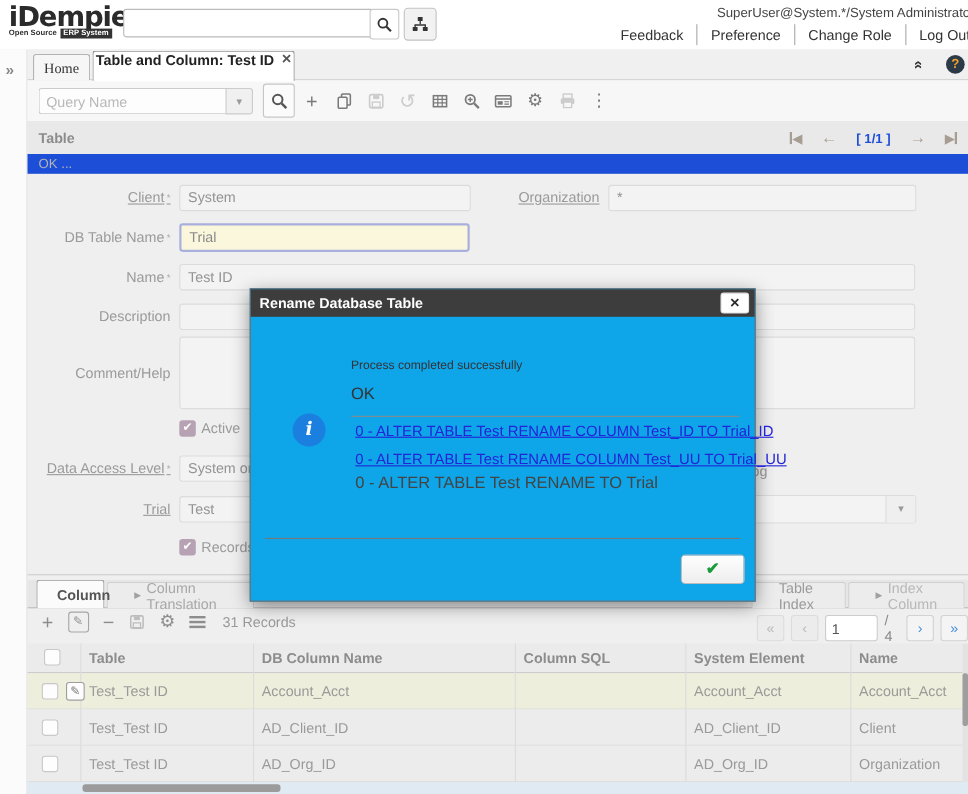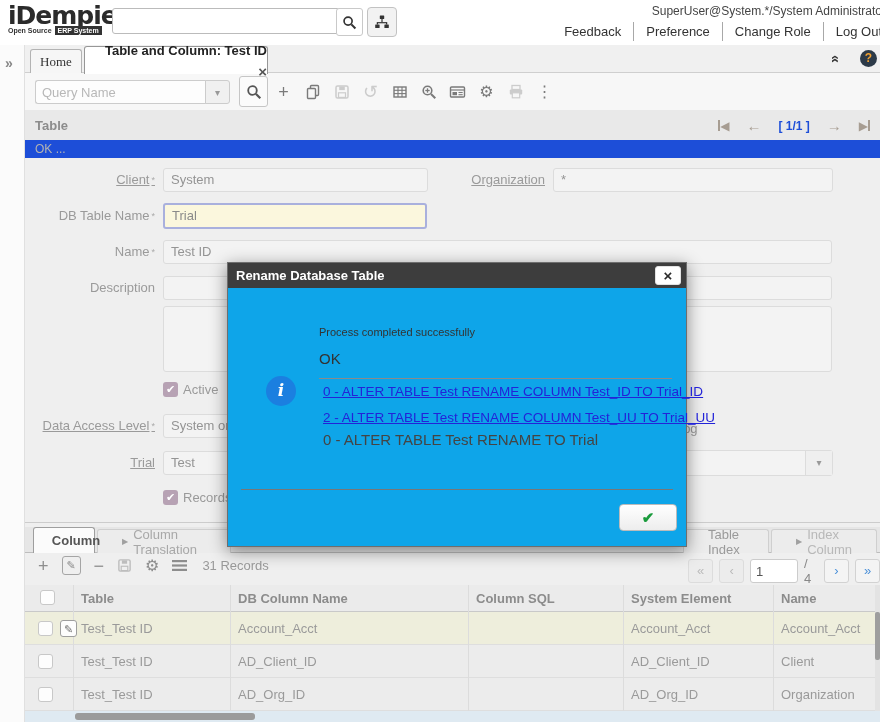--- a/index.html
+++ b/index.html
@@ -26,22 +26,22 @@
 
   
   .west { position:absolute; left:0; top:45px; width:25px; height:677px; background:#fbfbfb; border-right:1px solid #e0e0e0; box-sizing:border-box; }
   .west-open { position:absolute; left:5px; top:10px; color:#888; font-weight:bold; font-size:14px; cursor:pointer; }
 
   
   .tabrow { position:absolute; left:25px; top:45px; width:855px; height:28px; background:#f0f0f0; border-bottom:1px solid #cfcfcf; box-sizing:border-box; }
   .wtab-home { position:absolute; left:30px; top:49px; width:50px; height:23px; background:#f6f6f6; border:1px solid #b3b3b3;
                border-bottom:none; border-radius:3px 3px 0 0; text-align:center; line-height:23px; color:#333; cursor:pointer; z-index:2;font-family:Liberation Serif, serif; }
   .wtab-active { position:absolute; left:84px; top:46px; width:182px; height:27px; background:#ffffff; border:1px solid #979797;
-                 border-bottom:none; border-radius:3px 3px 0 0; display:flex; align-items:flex-end; justify-content:center;
-                 gap:7px; font-weight:bold; color:#222; z-index:3; cursor:pointer;flex-direction:column; }
+                 border-bottom:none; border-radius:3px 3px 0 0; display:flex; align-items:flex-start; justify-content:center;
+                 gap:7px; font-weight:bold; color:#222; z-index:3; cursor:pointer; }
   .tab-close { color:#555; font-weight:bold; font-size:15px; line-height:14px; cursor:pointer; }
   .collapse-btn { position:absolute; left:832px; top:51px; color:#333; font-size:14px; font-weight:bold;
                   transform:rotate(90deg); cursor:pointer; }
   .help-btn { position:absolute; left:860px; top:50px; width:17px; height:17px; border-radius:50%; background:#2c3a48;
               color:#f0a030; font-weight:bold; font-size:12px; text-align:center; line-height:17px; cursor:pointer; }
 
   
   .toolbar { position:absolute; left:25px; top:73px; width:855px; height:37px; background:#f7f7f7; }
   .qinput { position:absolute; left:10px; top:7px; width:162px; height:22px; border:1px solid #ccc; border-right:none;
             border-radius:3px 0 0 3px; background:#fdfdfd; padding:0 6px; font-size:13px; color:#666; outline:none; }
@@ -300,20 +300,21 @@
 
   <div class="lbl req" style="left:25px; top:204px; width:130px;">DB Table Name</div>
   <div class="fld focus" style="left:163px; top:203px; width:264px;">Trial</div>
 
   <div class="lbl req" style="left:25px; top:240px; width:130px;">Name</div>
   <div class="fld" style="left:163px; top:240px; width:669px;">Test ID</div>
 
   <div class="lbl" style="left:25px; top:276px; width:130px;">Description</div>
   <div class="fld" style="left:163px; top:276px; width:669px;"></div>
 
+  <div class="lbl" style="left:25px; top:328px; width:130px;">Comment/Help</div>
   <div class="fld area" style="left:163px; top:306px; width:669px;"></div>
 
   <div class="chk" style="left:163px; top:382px;">✔</div>
   <div class="chk-lbl" style="left:183px; top:381px;">Active</div>
 
   <div class="lbl u req" style="left:25px; top:414px; width:130px;">Data Access Level</div>
   <div class="fld" style="left:163px; top:414px; width:300px;">System only</div>
 
   <div class="chk" style="left:552px; top:420px;">✔</div>
   <div class="chk-lbl" style="left:574px; top:420px;">Maintain Change Log</div>
@@ -434,19 +435,19 @@
   <div class="modal">
     <div class="modal-head">
       <span class="modal-title">Rename Database Table</span>
       <span class="modal-close"><span>×</span></span>
     </div>
     <div class="m-msg">Process completed successfully</div>
     <div class="m-ok">OK</div>
     <div class="m-hr1"></div>
     <div class="m-info">i</div>
     <div class="m-link" style="top:121px;">0 - ALTER TABLE Test RENAME COLUMN Test_ID TO Trial_ID</div>
-    <div class="m-link" style="top:147px;">2 - ALTER TABLE Test RENAME COLUMN Test_UU TO Trial_UU</div>
+    <div class="m-link" style="top:147px;">0 - ALTER TABLE Test RENAME COLUMN Test_UU TO Trial_UU</div>
     <div class="m-plain">0 - ALTER TABLE Test RENAME TO Trial</div>
     <div class="m-hr2"></div>
     <div class="m-btn"><span class="ck">✔</span></div>
   </div>
 
 </div>
 
 </body></html>

